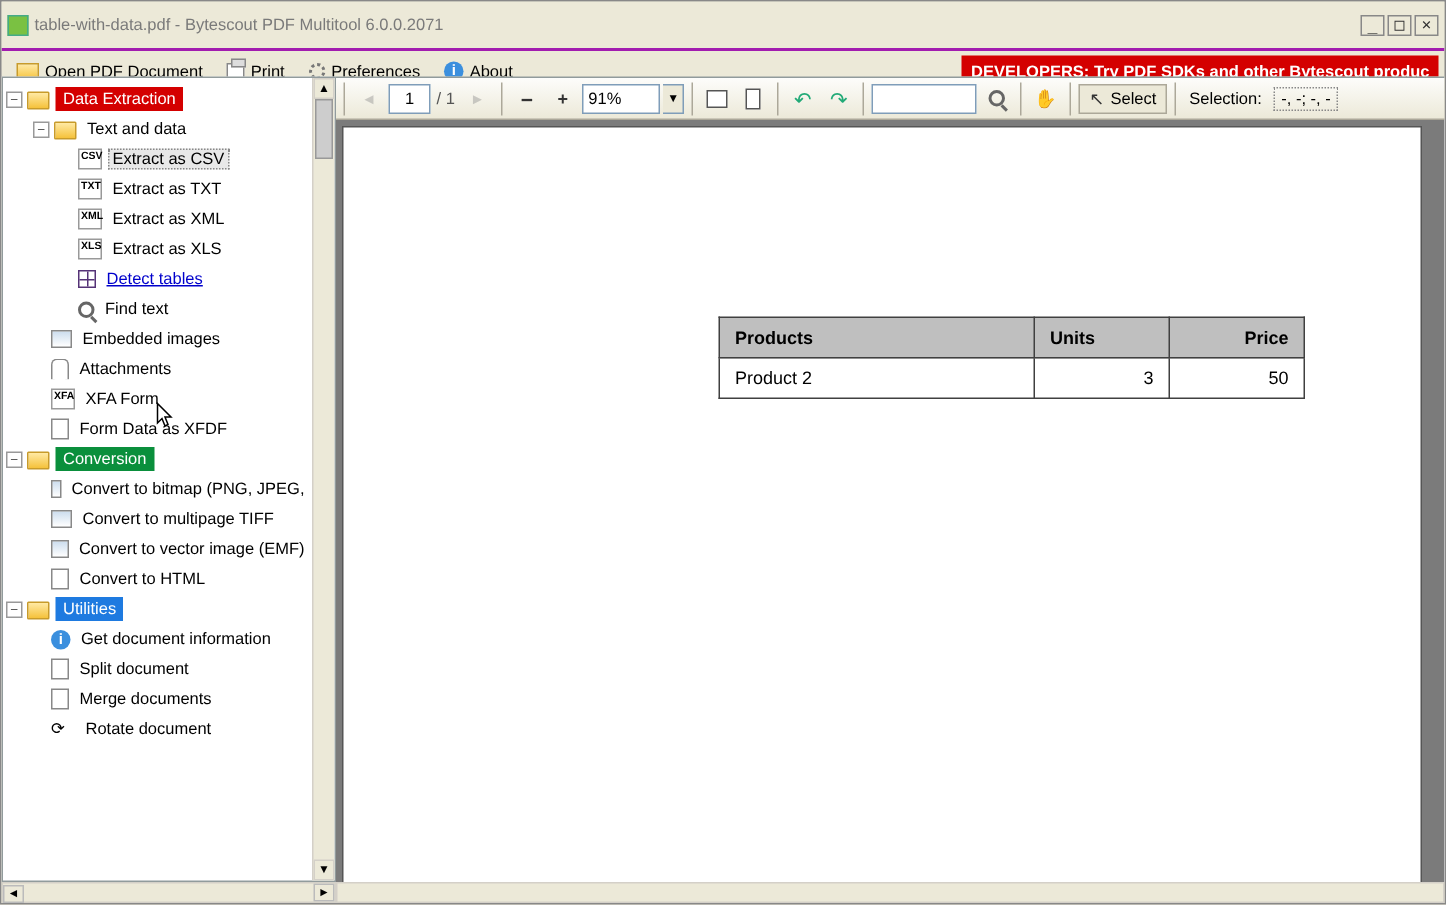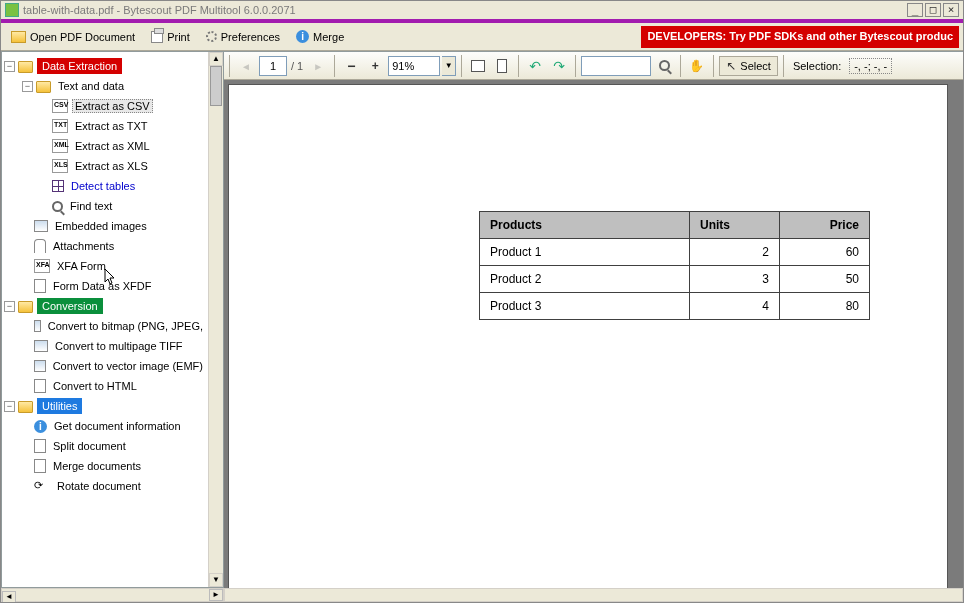--- a/index.html
+++ b/index.html
@@ -1,19 +1,19 @@
 <!DOCTYPE html>
 <html><head>
 <meta charset="utf-8">
 <style>
 * { box-sizing: border-box; margin: 0; padding: 0; font-family: Tahoma, Arial, sans-serif; font-size: 11px; }
 body { width: 964px; height: 603px; overflow: hidden; background: #ece9d8; color: #000; border: 1px solid #888; position: relative; }
 
 
-.titlebar { height: 22px; background: #ece9d8; display: flex; align-items: center; padding: 0 4px; color: #7a7a7a; font-size: 14px; border-bottom:4px solid #a21caf;}
+.titlebar { height: 33px; background: #ece9d8; display: flex; align-items: center; padding: 0 4px; color: #7a7a7a; font-size: 14px; border-bottom:2px solid #a21caf;}
 .titlebar-icon { width: 14px; height: 14px; background: #7ac142; border:1px solid #4a8; margin-right: 4px; display:inline-block;}
 .winbtns { display:flex; margin-left:auto;}
 .winbtn { width: 16px; height: 14px; background: #ece9d8; border:1px solid #888; margin-left:2px; font-size:11px; text-align:center; line-height:11px; color:#333; font-family:monospace;}
 
 
 .menubar { height: 28px; display:flex; align-items: center; padding: 2px 4px; border-bottom:1px solid #aca899;}
 .mbtn { display:flex; align-items:center; padding:2px 6px; margin-right:4px; cursor:pointer;}
 .mico { width:16px; height:16px; margin-right:4px; display:inline-block; }
 .banner { margin-left:auto; height:22px; background:#d40000; color:#fff; font-weight:bold; font-size:12px; padding:3px 6px; white-space:nowrap; overflow:hidden; max-width:370px;}
 
@@ -29,21 +29,21 @@
 .hscroll{height:14px;background:#ece9d8;border:1px solid #d4d0c8;position:relative;}
 .hscroll-btn{width:14px;height:12px;display:inline-block;border:1px solid #bbb;background:#ece9d8;font-size:8px;text-align:center;line-height:10px;}
 
 .node { display:flex; align-items:center; height:20px; white-space:nowrap; cursor:pointer;}
 .toggle{ width:11px; height:11px; border:1px solid #999; font-size:9px; line-height:9px; text-align:center; margin-right:3px; color:#555; background:#fff;}
 .nico{ width:16px; height:14px; margin-right:4px; display:inline-block; }
 .nlabel{ padding:1px 3px;}
 .cat-red{ background:#d40000; color:#fff; padding:2px 5px;}
 .cat-green{ background:#0a8f3c; color:#fff; padding:2px 5px;}
 .cat-blue{ background:#1e7ae0; color:#fff; padding:2px 5px;}
-.link{ color:#0000cc; }
+.link{ color:#0000cc; text-decoration:underline;}
 .sel{ background:#e8e8e8; border:1px dotted #888; padding:0 2px;}
 
 
 .viewer { flex:1; display:flex; flex-direction:column; background:#ece9d8; border-top:1px solid #919b9c;}
 .vtoolbar{ height:28px; display:flex; align-items:center; padding:2px 2px; gap:2px; border-bottom:1px solid #aca899; background:linear-gradient(#fdfdfb,#ece9d8);}
 .tbtn{ width:22px; height:22px; border:1px solid transparent; display:flex; align-items:center; justify-content:center; cursor:pointer; color:#333;}
 .tbtn.dis{ opacity:.4; pointer-events:none;}
 .tfield{ height:20px; border:1px solid #7f9db9; background:#fff; padding:1px 3px;}
 .sep{ width:1px; height:22px; background:#aca899; margin:0 3px;}
 .selectbtn{ display:flex; align-items:center; padding:2px 6px 2px 2px; border:1px solid #aca899; cursor:pointer; background:#ece9d8;}
@@ -110,21 +110,21 @@
   <div class="mbtn">
     <span class="mico i-print"></span>
     <span>Print</span>
   </div>
   <div class="mbtn">
     <span class="mico i-gear"></span>
     <span>Preferences</span>
   </div>
   <div class="mbtn">
     <span class="mico i-info">i</span>
-    <span>Merge</span>
+    <span>About</span>
   </div>
   <div class="banner">
     <span>DEVELOPERS: Try PDF SDKs and other Bytescout produc</span>
   </div>
 </div>
 
 <div class="main">
 
   <div class="sidebar">
     <div class="tree">
@@ -297,34 +297,24 @@
     <div class="canvas">
       <div class="page">
         <table class="pdftable">
           <tbody>
               <tr>
             <th style="width:210px;text-align:left">Products</th>
             <th style="width:90px;text-align:left">Units</th>
             <th style="width:90px;text-align:right">Price</th>
           </tr>
           <tr>
-            <td>Product 1</td>
-            <td class="num">2</td>
-            <td class="num">60</td>
-          </tr>
-          <tr>
             <td>Product 2</td>
             <td class="num">3</td>
             <td class="num">50</td>
           </tr>
-          <tr>
-            <td>Product 3</td>
-            <td class="num">4</td>
-            <td class="num">80</td>
-          </tr>
         </tbody>
           </table>
       </div>
     </div>
   </div>
 </div>
 
 <div class="hscroll-area">
   <div class="hscroll" style="width:223px">
     <span class="hscroll-btn">◄</span>

